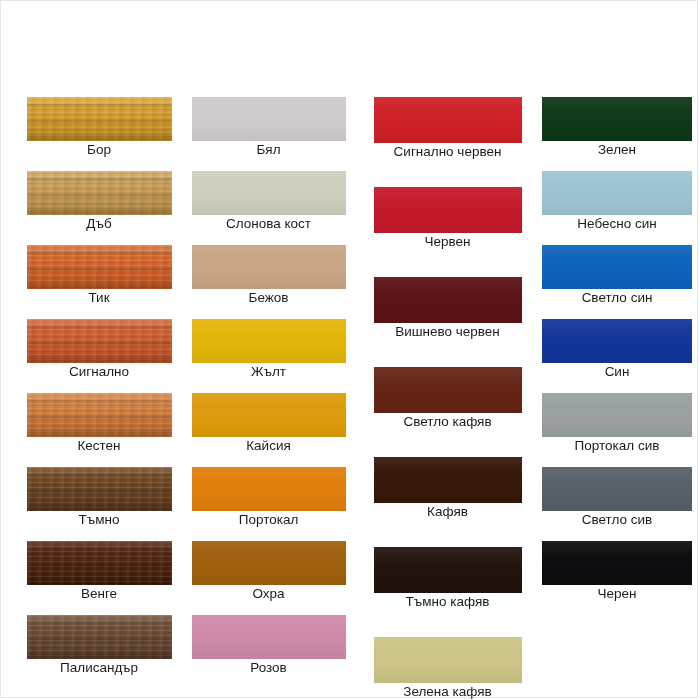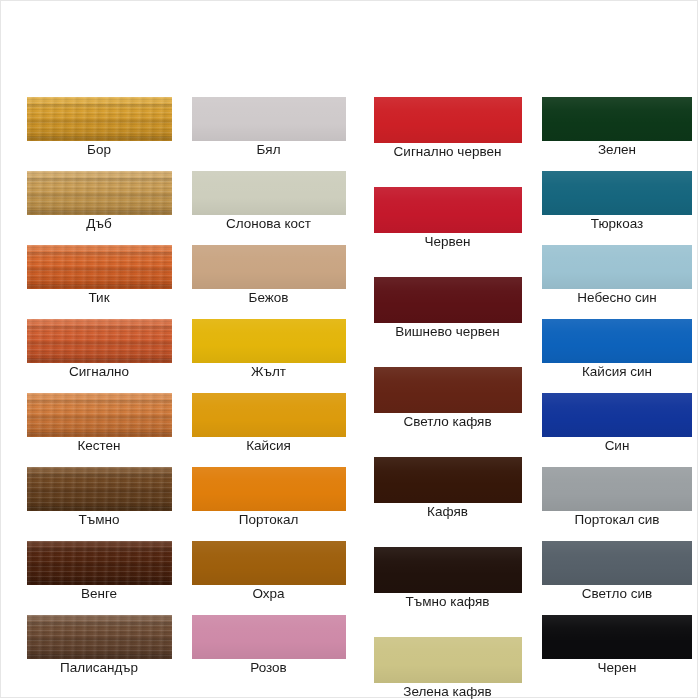--- a/index.html
+++ b/index.html
@@ -314,36 +314,30 @@
         </div>
       </div>
       <div class="palette-column col-3">
         <div class="swatch-cell">
           <div class="swatch" style="background: rgb(13, 56, 25);">
             <div class="paint-sheen"></div>
           </div>
           <div class="swatch-label">Зелен</div>
         </div>
         <div class="swatch-cell">
-          <div class="swatch" style="background: rgb(22, 102, 126);">
-            <div class="paint-sheen"></div>
-          </div>
-          <div class="swatch-label">Тюркоаз</div>
-        </div>
-        <div class="swatch-cell">
           <div class="swatch" style="background: rgb(156, 195, 210);">
             <div class="paint-sheen"></div>
           </div>
           <div class="swatch-label">Небесно син</div>
         </div>
         <div class="swatch-cell">
           <div class="swatch" style="background: rgb(13, 98, 187);">
             <div class="paint-sheen"></div>
           </div>
-          <div class="swatch-label">Кайсия син</div>
+          <div class="swatch-label">Светло син</div>
         </div>
         <div class="swatch-cell">
           <div class="swatch" style="background: rgb(18, 53, 155);">
             <div class="paint-sheen"></div>
           </div>
           <div class="swatch-label">Син</div>
         </div>
         <div class="swatch-cell">
           <div class="swatch" style="background: rgb(154, 159, 162);">
             <div class="paint-sheen"></div>

